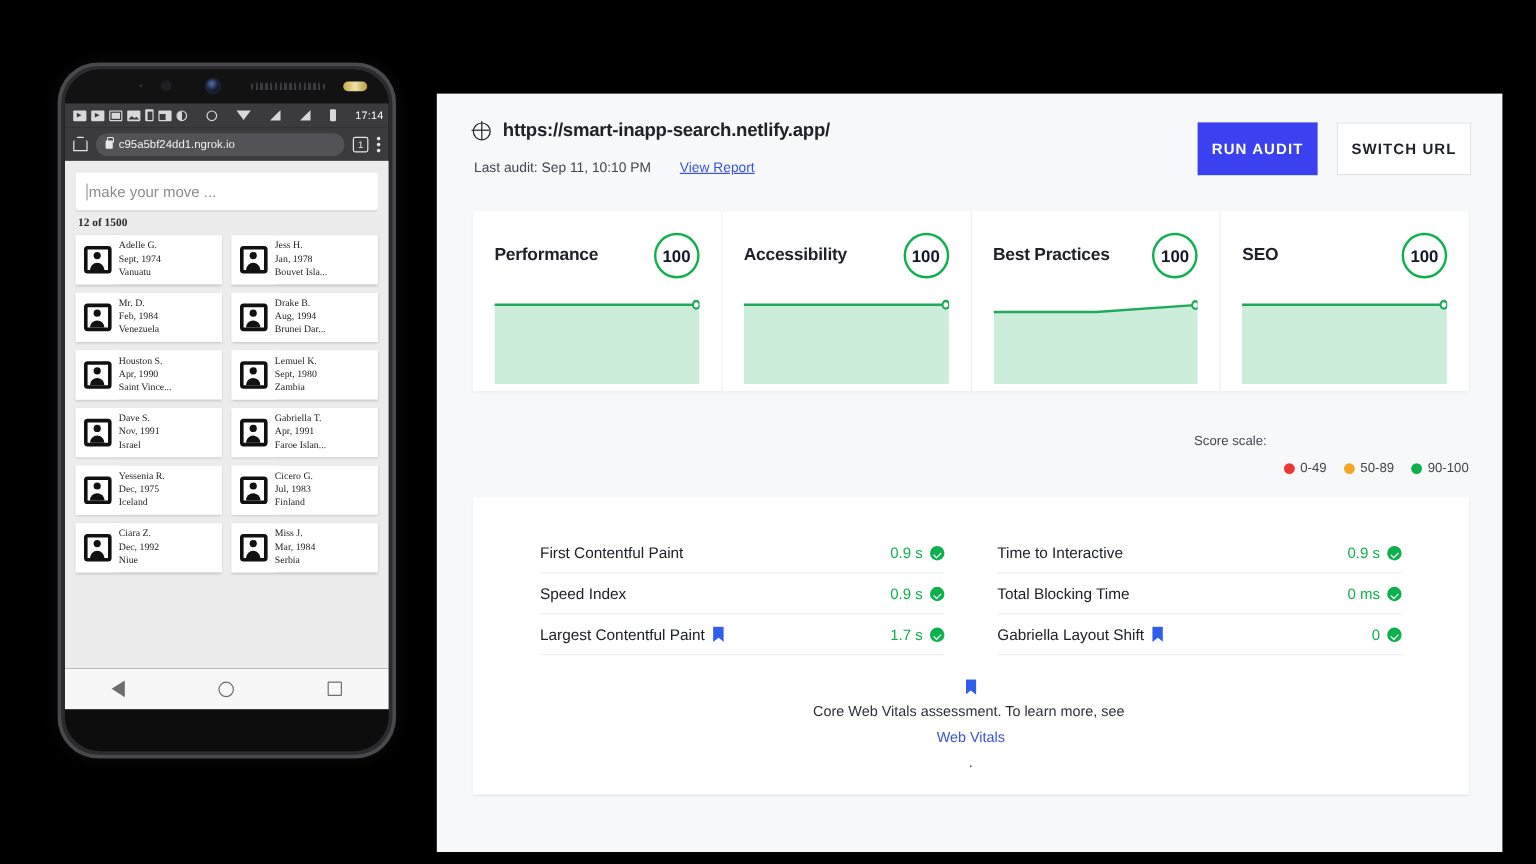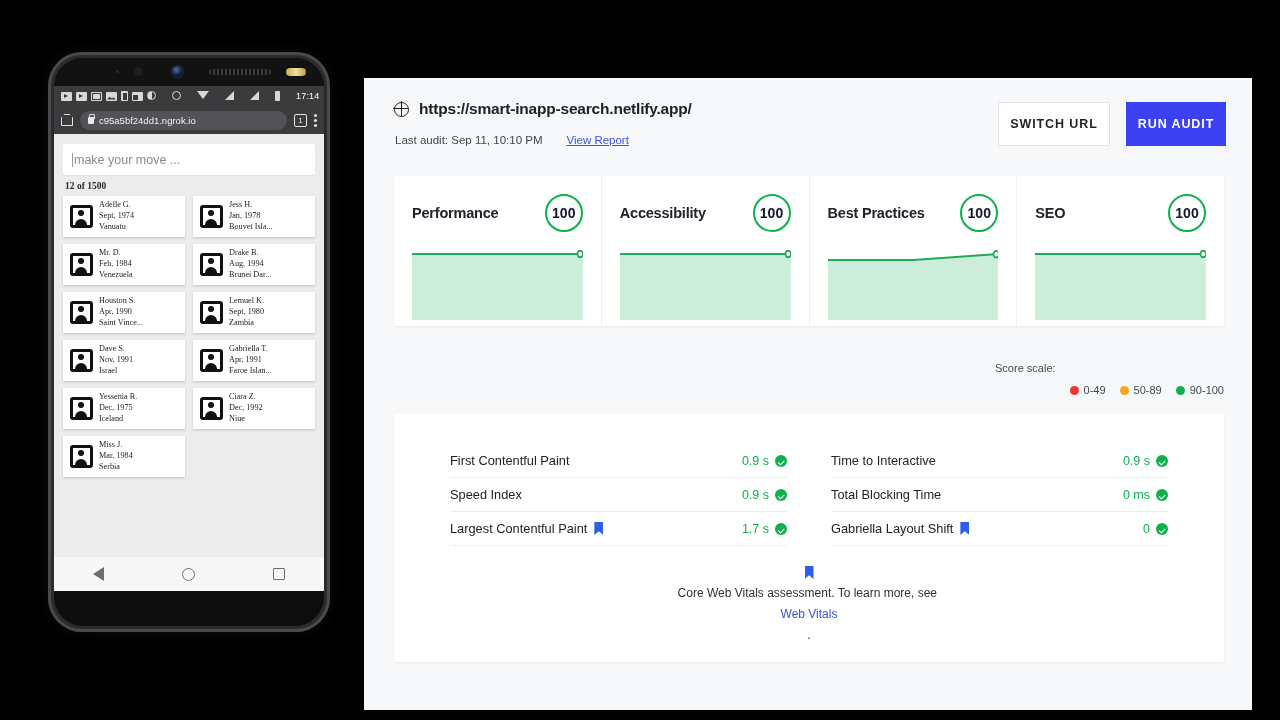--- a/index.html
+++ b/index.html
@@ -49,21 +49,21 @@
             display:inline-block; position:relative; }
   .sb-ico.play::after{content:"";position:absolute;left:3px;top:2px;border-left:4px solid #3b3b3e;
             border-top:2.5px solid transparent;border-bottom:2.5px solid transparent;}
   .sb-ico.img::after{content:"";position:absolute;left:1px;bottom:1px;width:9px;height:4px;
             background:#3b3b3e;clip-path:polygon(0 100%,30% 30%,55% 75%,75% 45%,100% 100%);}
   .sb-ico.env::after{content:"";position:absolute;left:1px;top:1px;width:9px;height:7px;
             border:1px solid #3b3b3e;box-sizing:border-box;}
   .sb-ico.ph { width:7px; height:10px; }
   .sb-ico.ph::after{content:"";position:absolute;left:1.5px;top:1.5px;width:4px;height:7px;background:#3b3b3e;}
   .sb-ico.win::after{content:"";position:absolute;left:1px;top:3px;width:5px;height:5px;background:#3b3b3e;}
-  .sb-right { margin-left: auto; display:flex; gap:16px; }
+  .sb-right { margin-left: auto; display:flex; gap:16px; align-items:center; }
   .ic-contrast{width:9px;height:9px;border-radius:50%;
       background:linear-gradient(90deg,#d8d8d8 50%, #3b3b3e 50%); border:1.2px solid #d8d8d8;}
   .ic-alarm{width:9px;height:9px;border-radius:50%;border:1.4px solid #d8d8d8;position:relative;}
   .ic-wifi{width:0;height:0;border-left:6px solid transparent;border-right:6px solid transparent;
       border-top:8px solid #d8d8d8;}
   .ic-sig{width:9px;height:9px;background:#d8d8d8;clip-path:polygon(100% 0,100% 100%,0 100%);}
   .ic-batt{width:5px;height:10px;background:#d8d8d8;border-radius:1px;}
   .sb-time{font-size:9px;letter-spacing:.2px;}
 
   .url-bar {
@@ -338,20 +338,30 @@
             <div class="avatar-box">
                 <span class="avatar-ico"></span>
               </div>
             <div class="contact-text">
               <span>Yessenia R.</span>
               <span>Dec, 1975</span>
               <span>Iceland</span>
             </div>
           </div>
 
+          <div class="contact-card">
+            <div class="avatar-box">
+                <span class="avatar-ico"></span>
+              </div>
+            <div class="contact-text">
+              <span>Cicero G.</span>
+              <span>Jul, 1983</span>
+              <span>Finland</span>
+            </div>
+          </div>
 
           <div class="contact-card">
             <div class="avatar-box">
                 <span class="avatar-ico"></span>
               </div>
             <div class="contact-text">
               <span>Ciara Z.</span>
               <span>Dec, 1992</span>
               <span>Niue</span>
             </div>
@@ -387,22 +397,22 @@
         <div class="url-row">
           <span class="globe-ico"></span>
           <span class="url-text">https://smart-inapp-search.netlify.app/</span>
         </div>
         <div class="audit-row">
           <span class="audit-meta">Last audit: Sep 11, 10:10 PM</span>
           <span class="view-report">View Report</span>
         </div>
       </div>
       <div class="lh-head-right">
+        <div class="btn btn-run" id="run-audit-btn" style="background: rgb(59, 64, 240);">RUN AUDIT</div>
         <div class="btn btn-switch">SWITCH URL</div>
-        <div class="btn btn-run" id="run-audit-btn" style="background: rgb(59, 64, 240);">RUN AUDIT</div>
       </div>
     </div>
 
     <div class="score-row">
 
       <div class="score-card">
         <div class="score-top">
           <span class="score-name">Performance</span>
           <span class="score-gauge">100</span>
         </div>

